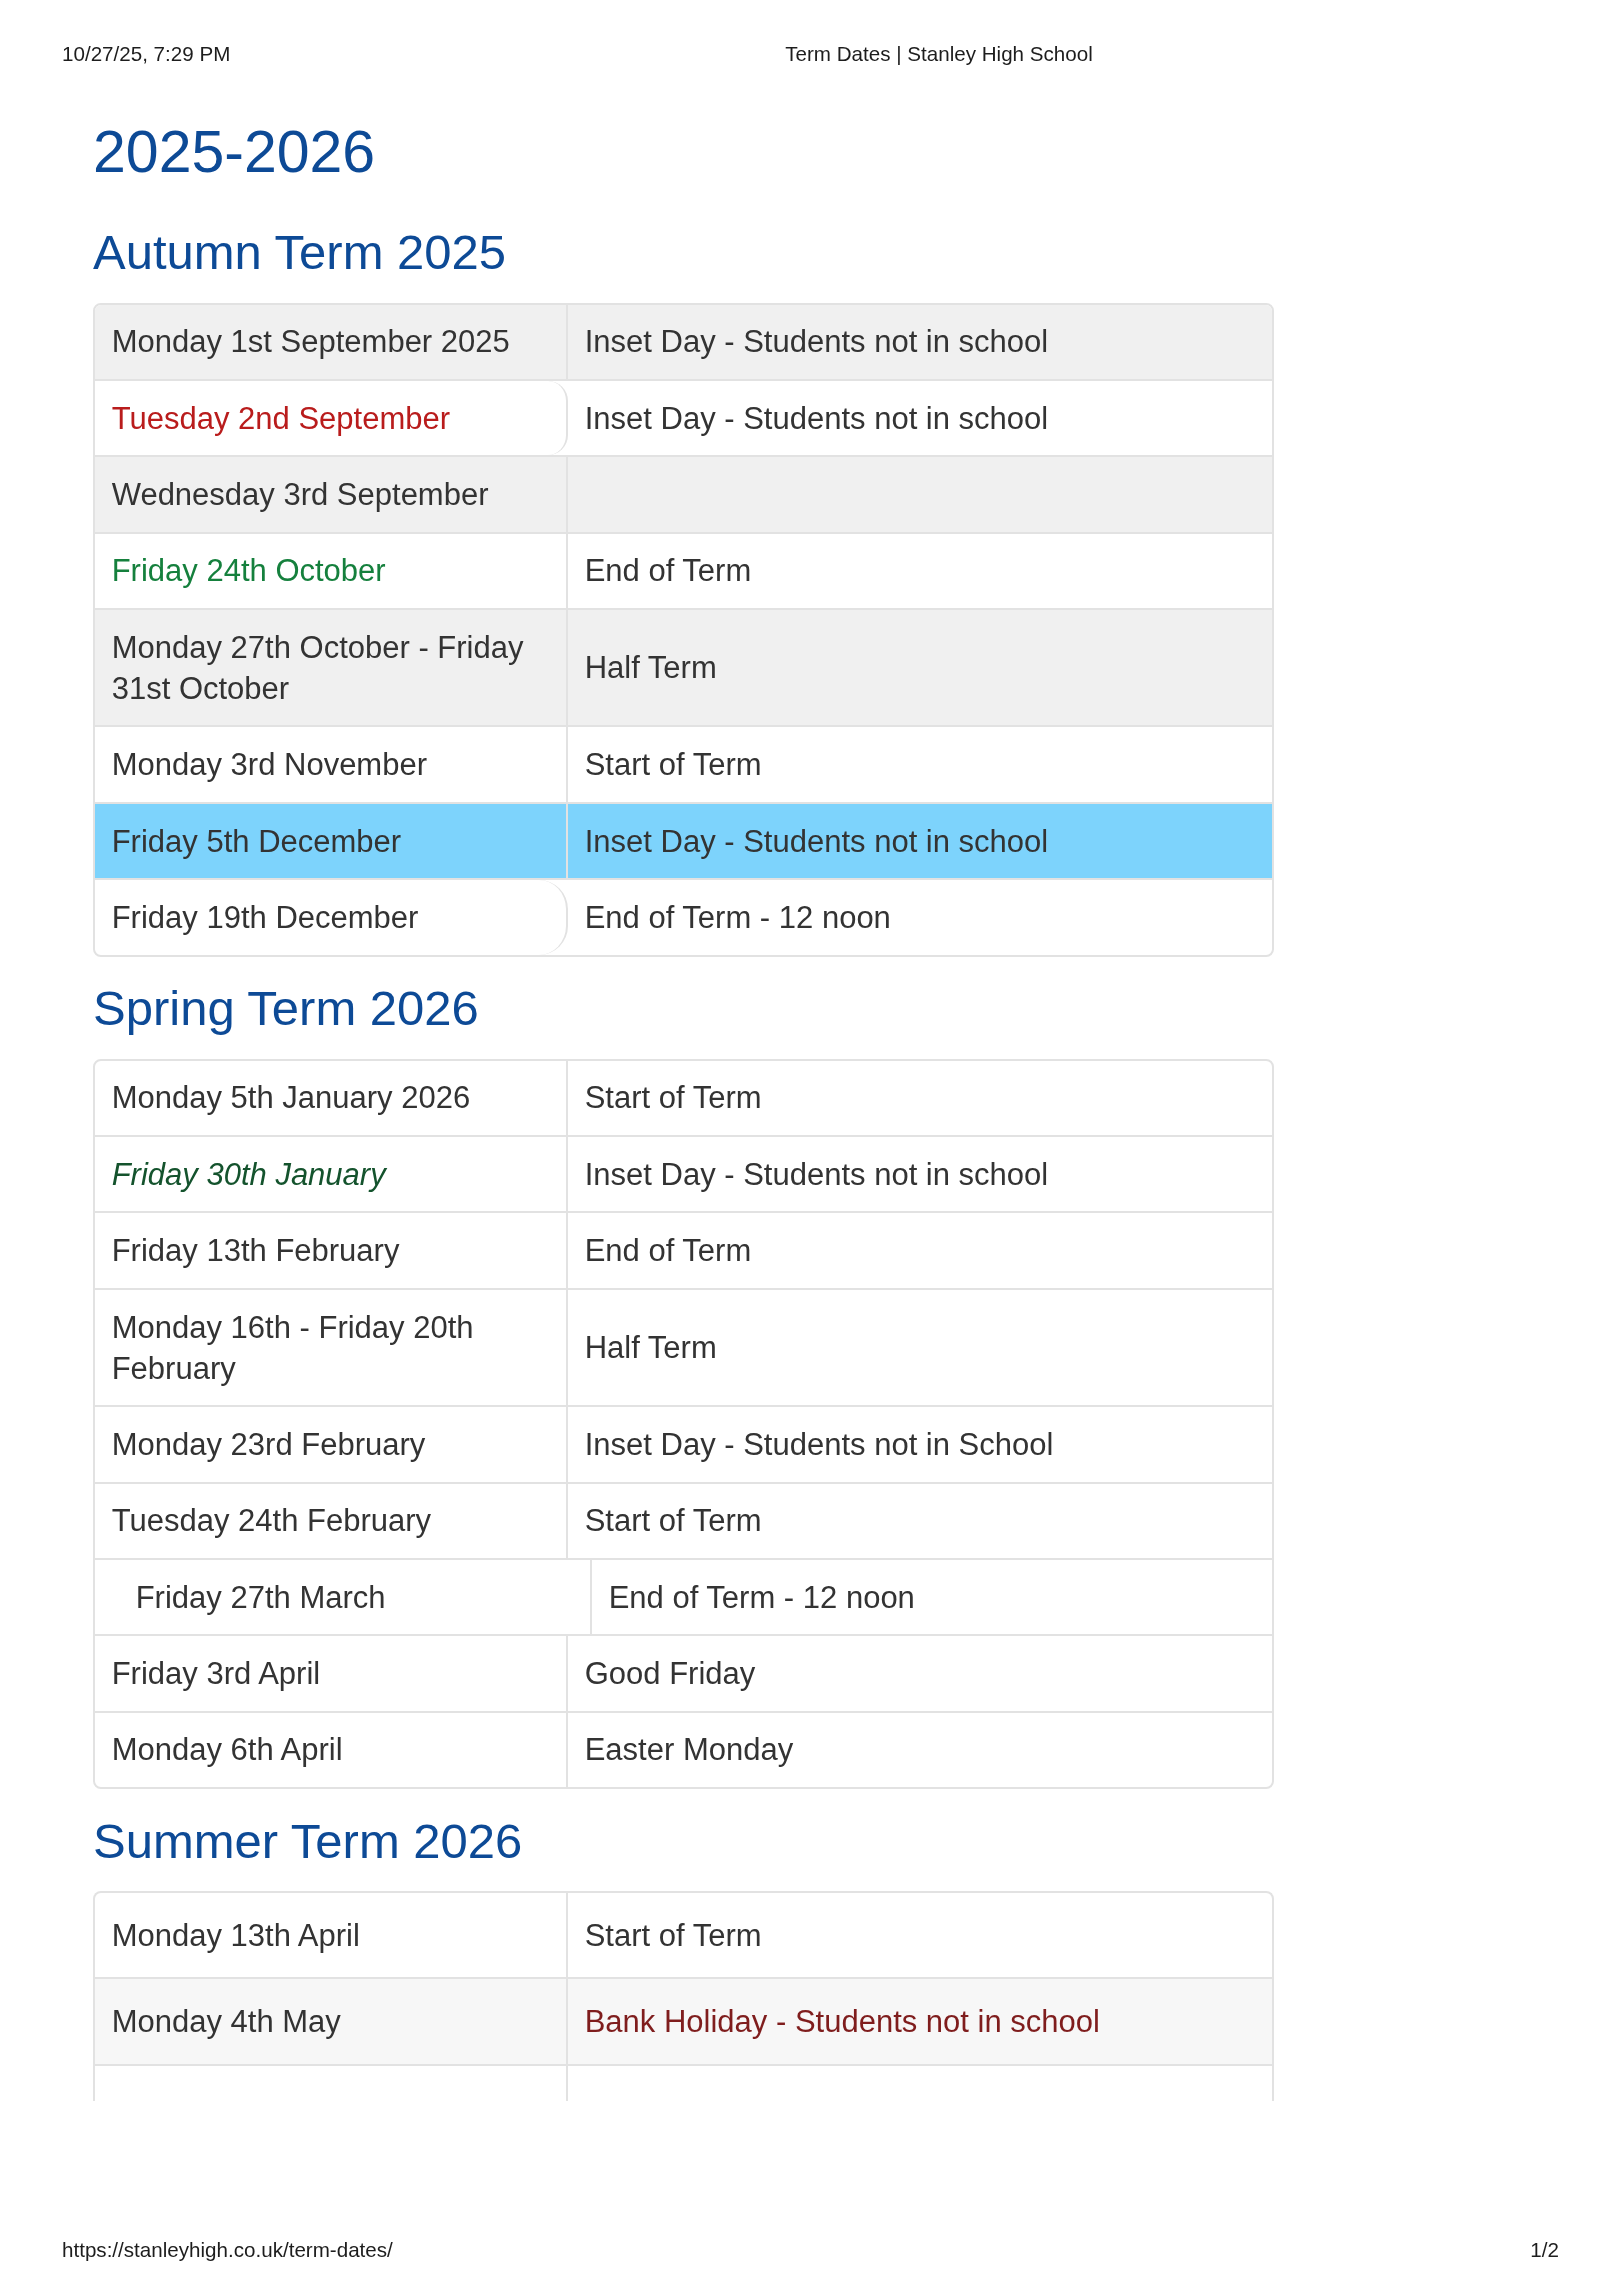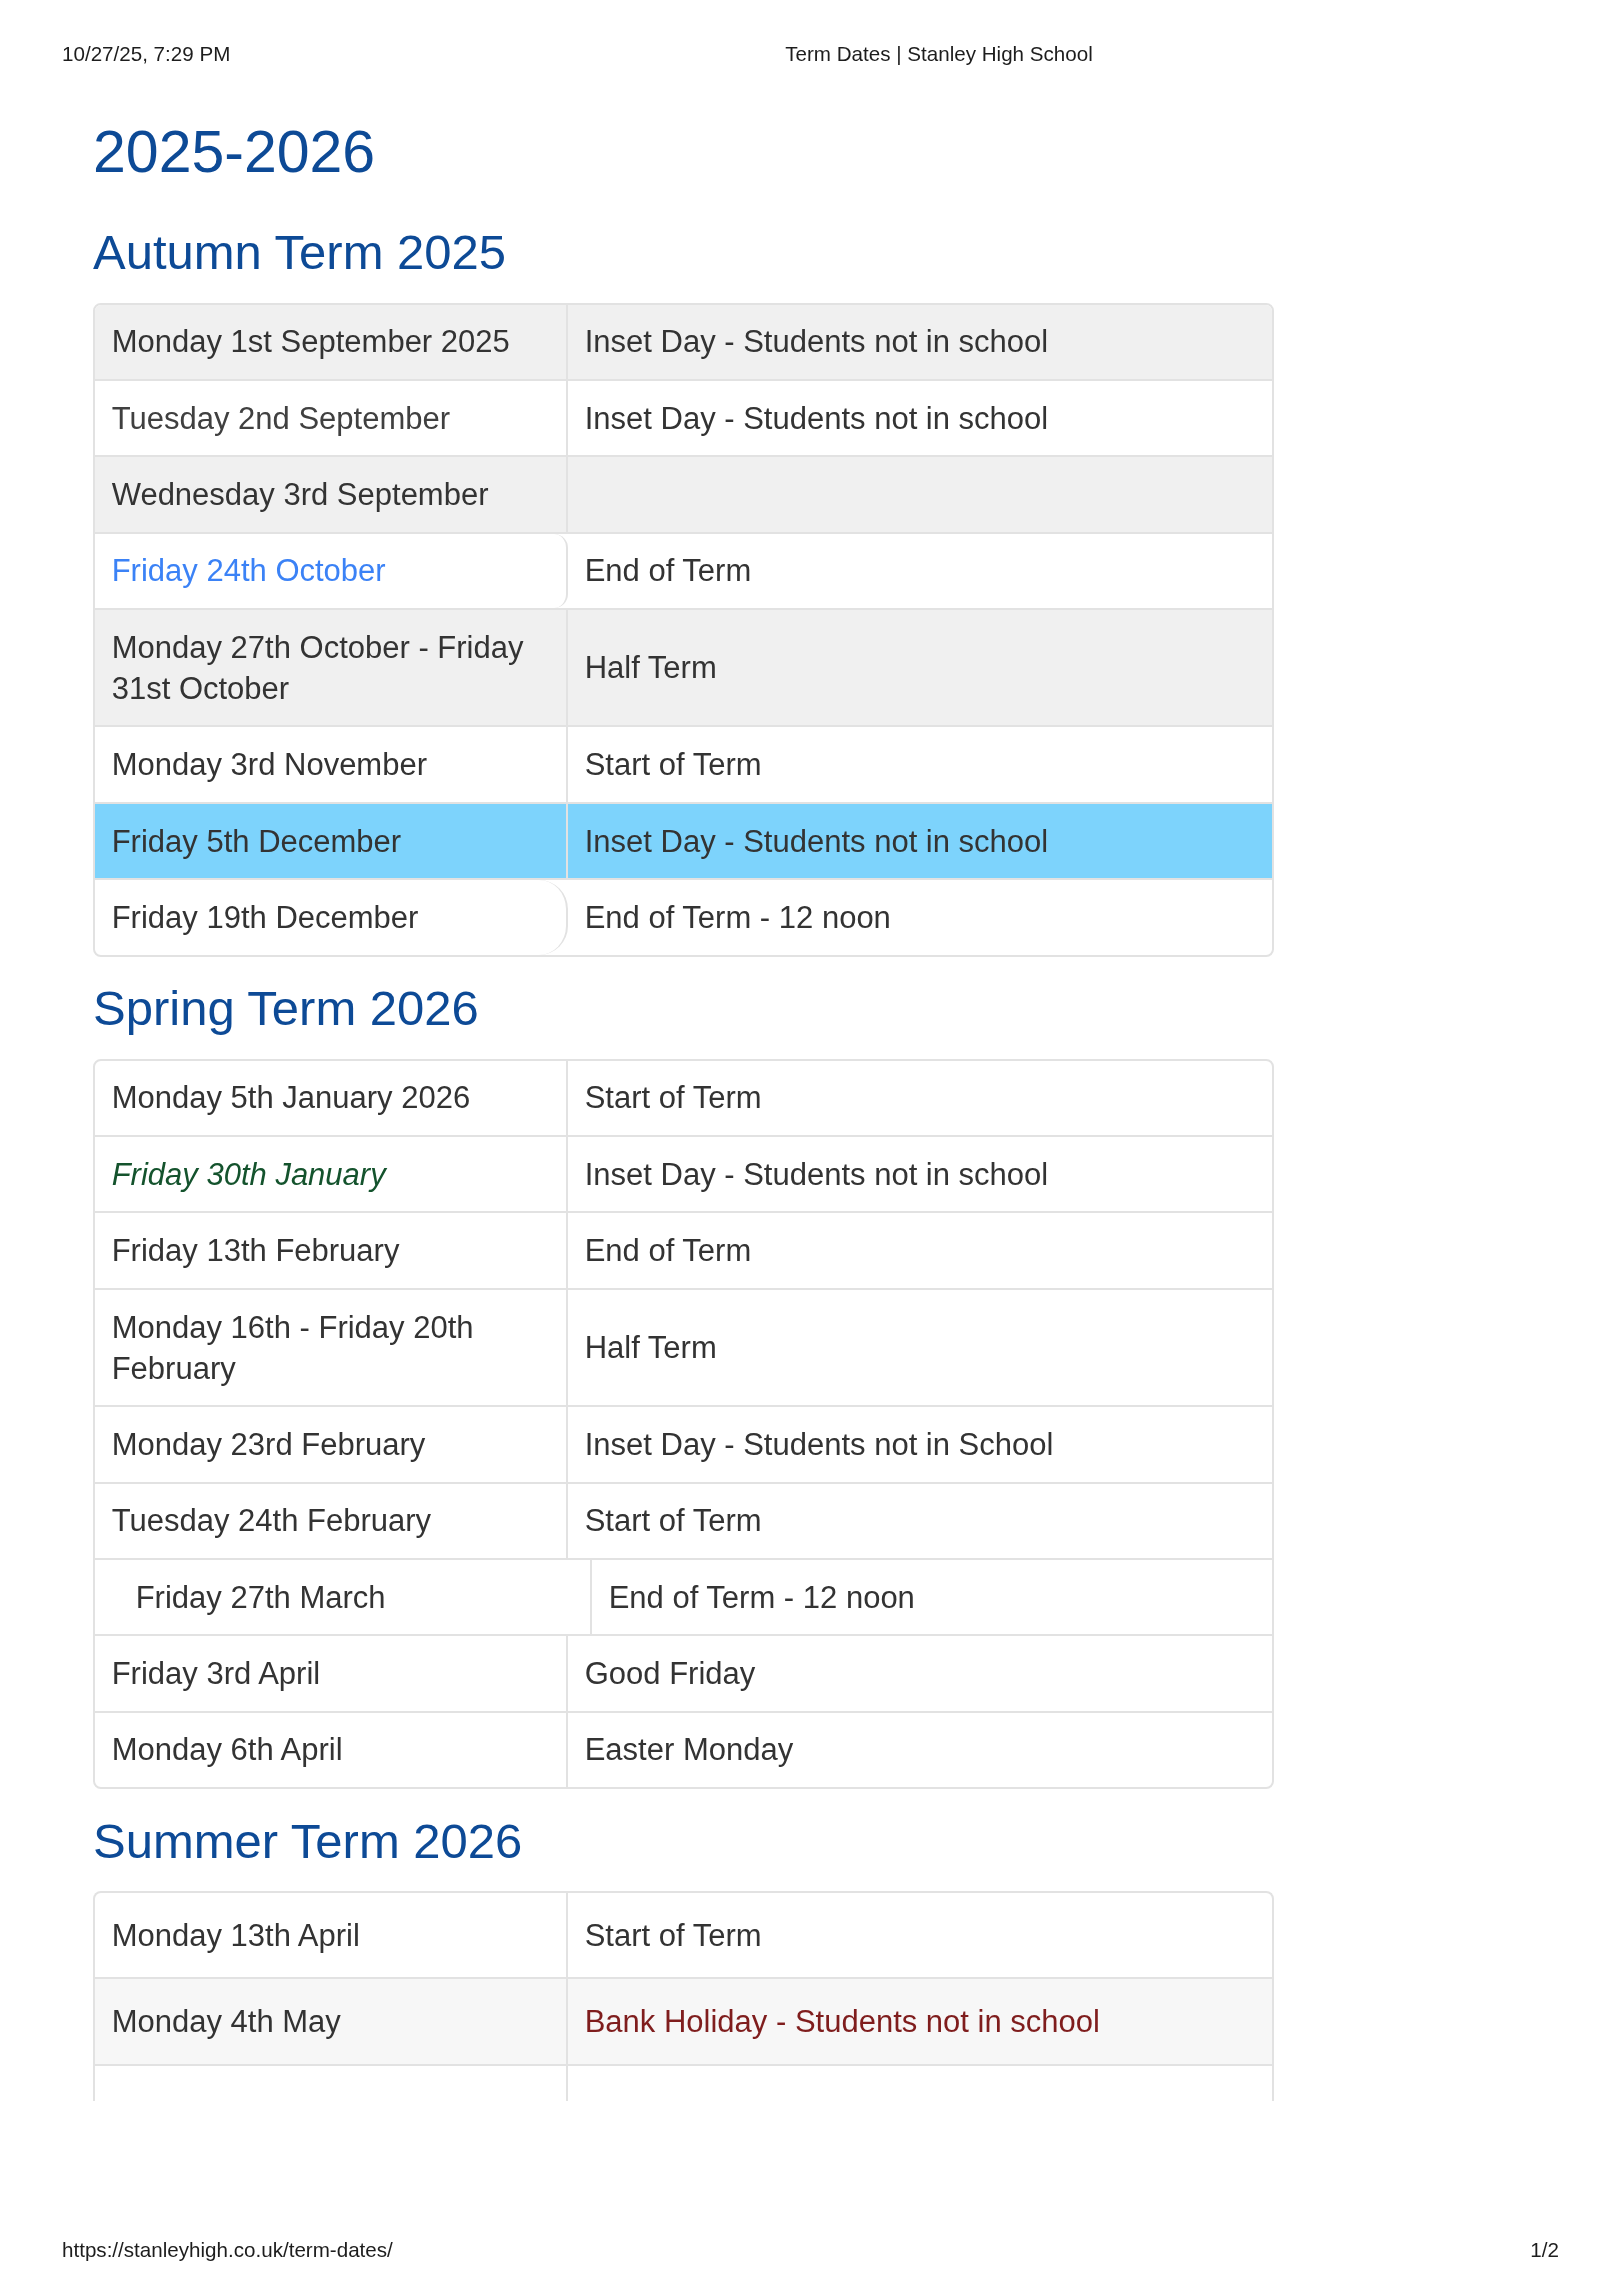--- a/index.html
+++ b/index.html
@@ -72,28 +72,28 @@
   <h1 class="page-title" style="color: rgb(13, 74, 150);">2025-2026</h1>
   <div id="sections">
       <section class="term-section">
         <h2 class="section-heading" style="color: rgb(13, 74, 150);">Autumn Term 2025</h2>
         <div class="term-table" style="border-color: rgb(226, 226, 226);">
           <div class="trow shade-strong" style="border-top-color: rgb(226, 226, 226); background: rgb(240, 240, 240);">
             <div class="cell date" style="border-right-color: rgb(226, 226, 226); color: rgb(51, 51, 51);">Monday 1st September 2025</div>
             <div class="cell info" style="color: rgb(51, 51, 51);">Inset Day - Students not in school</div>
           </div>
           <div class="trow" style="border-top-color: rgb(226, 226, 226);">
-            <div class="cell date" style="border-right-color: rgb(226, 226, 226); color: #404040;">Tuesday 2nd September</div>
+            <div class="cell date" style="border-right-color: rgb(226, 226, 226); color: #b91c1c; border-radius: 20px;">Tuesday 2nd September</div>
             <div class="cell info" style="color: rgb(51, 51, 51);">Inset Day - Students not in school</div>
           </div>
           <div class="trow shade-strong" style="border-top-color: rgb(226, 226, 226); background: rgb(240, 240, 240);">
             <div class="cell date" style="border-right-color: rgb(226, 226, 226); color: rgb(51, 51, 51);">Wednesday 3rd September</div>
           </div>
           <div class="trow" style="border-top-color: rgb(226, 226, 226);">
-            <div class="cell date" style="border-right-color: rgb(226, 226, 226); color: #3b82f6; border-radius: 14px;">Friday 24th October</div>
+            <div class="cell date" style="border-right-color: rgb(226, 226, 226); color: #15803d;">Friday 24th October</div>
             <div class="cell info" style="color: rgb(51, 51, 51);">End of Term</div>
           </div>
           <div class="trow shade-strong" style="border-top-color: rgb(226, 226, 226); background: rgb(240, 240, 240);">
             <div class="cell date" style="border-right-color: rgb(226, 226, 226); color: rgb(51, 51, 51);">Monday 27th October - Friday 31st October</div>
             <div class="cell info" style="color: rgb(51, 51, 51);">Half Term</div>
           </div>
           <div class="trow" style="border-top-color: rgb(226, 226, 226);">
             <div class="cell date" style="border-right-color: rgb(226, 226, 226); color: rgb(51, 51, 51);">Monday 3rd November</div>
             <div class="cell info" style="color: rgb(51, 51, 51);">Start of Term</div>
           </div>

